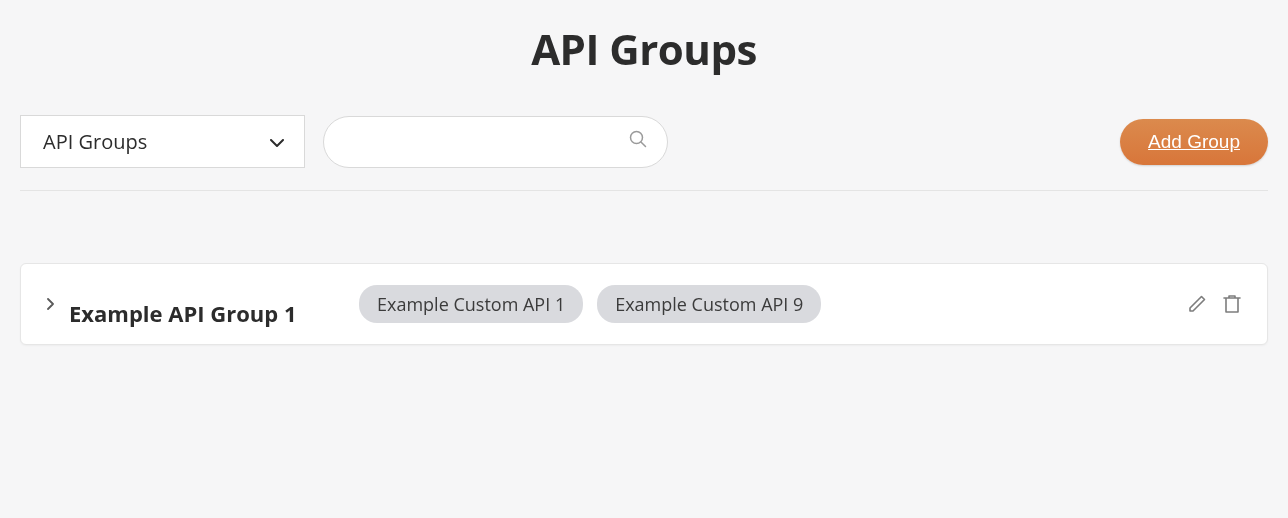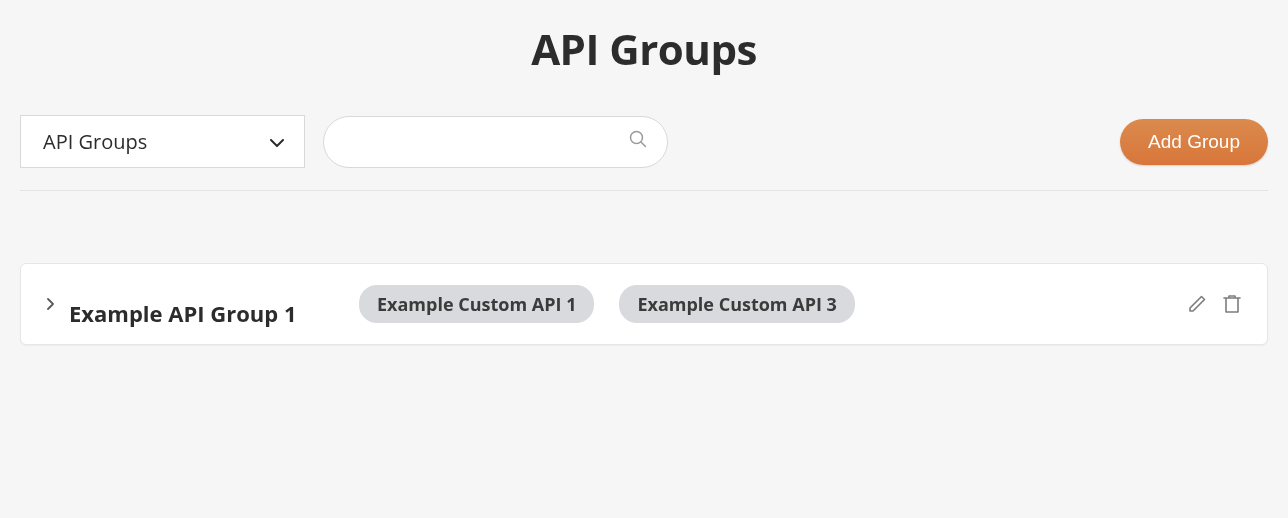--- a/index.html
+++ b/index.html
@@ -75,20 +75,21 @@
       background: linear-gradient(180deg, #db8a4d 0%, #d8763a 100%);
       color: #ffffff;
       border: none;
       height: 46px;
       padding: 0 28px;
       border-radius: 23px;
       font-size: 19px;
       font-weight: 400;
       cursor: pointer;
       box-shadow: 0 1px 2px rgba(0,0,0,0.15);
+      text-decoration: underline;
     }
     .divider {
       border: none;
       border-top: 1px solid #e4e4e4;
       margin-bottom: 72px;
     }
     .group-list {
       display: flex;
       flex-direction: column;
       gap: 32px;
@@ -112,23 +113,22 @@
     }
     .group-name {
       font-size: 22px;
       font-weight: 700;
       color: #2c2c2c;
       min-width: 290px;
       margin-top: 17px;
     }
     .tags {
       display: flex;
-      gap: 25px;
+      gap: 14px;
       flex: 1;
-      font-weight: bold;
     }
     .tag {
       background: #d9dade;
       color: #3b3b3b;
       font-size: 18px;
       padding: 7px 18px;
       border-radius: 18px;
     }
     .actions {
       display: flex;
@@ -179,21 +179,21 @@
 
     <div class="group-card">
       <span class="expand-icon">
         <svg width="8" height="12" viewBox="0 0 8 12" fill="none">
             <path d="M1 1L6 6L1 11" stroke="#5a5a5a" stroke-width="1.8" stroke-linecap="round" stroke-linejoin="round"></path>
           </svg>
       </span>
       <div class="group-name">Example API Group 1</div>
       <div class="tags">
         <span class="tag">Example Custom API 1</span>
-        <span class="tag">Example Custom API 3</span>
+        <span class="tag">Example Custom API 9</span>
       </div>
       <div class="actions">
         <span class="action-icon">
           <svg width="20" height="20" viewBox="0 0 20 20" fill="none">
               <path d="M14.5 2.5L17.5 5.5L6 17H3V14L14.5 2.5Z" stroke="#7d7d7d" stroke-width="1.6" stroke-linejoin="round"></path>
             </svg>
         </span>
         <span class="action-icon">
           <svg width="18" height="20" viewBox="0 0 18 20" fill="none">
               <path d="M1 4H17" stroke="#7d7d7d" stroke-width="1.6" stroke-linecap="round"></path>

